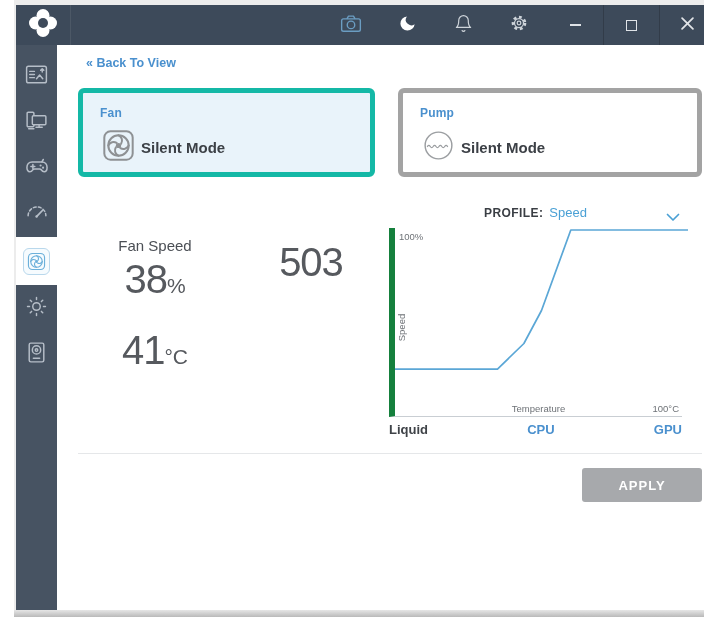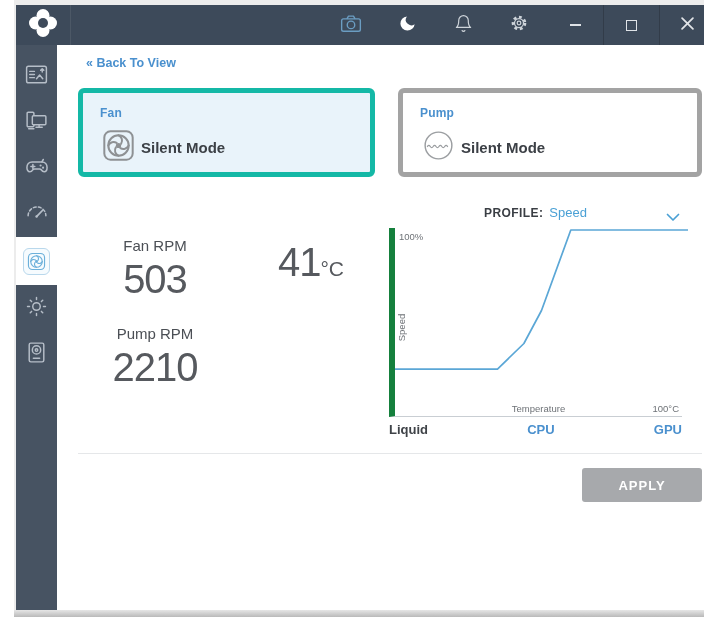--- a/index.html
+++ b/index.html
@@ -235,29 +235,28 @@
             <circle cx="18" cy="18" r="13"></circle>
             <path d="M7.2 19q1.4-2.2 2.8 0t2.8 0t2.8 0t2.8 0t2.8 0t2.8 0t2.8 0" stroke-width="1.2"></path>
           </svg>
         </span>
         <span class="card-mode">Silent Mode</span>
       </div>
     </div>
 
     <div class="stats">
       <div class="stat">
-        <div class="stat-label">Fan RPM</div>
+        <div class="stat-label">Fan Speed</div>
+        <div class="stat-value"><span>38</span><span class="stat-unit">%</span></div>
+      </div>
+      <div class="stat">
         <div class="stat-value"><span>503</span><span class="stat-unit"></span></div>
       </div>
       <div class="stat">
         <div class="stat-value"><span>41</span><span class="stat-unit">°C</span></div>
-      </div>
-      <div class="stat">
-        <div class="stat-label">Pump RPM</div>
-        <div class="stat-value"><span>2210</span><span class="stat-unit"></span></div>
       </div>
     </div>
 
     <div class="chart-panel">
       <div class="profile-row">
         <span class="profile-label">PROFILE:</span><span class="profile-value">Speed</span>
         <span class="profile-chevron">
           <svg width="14" height="9" viewBox="0 0 14 9" fill="none" stroke="#4aa0d5" stroke-width="1.7" stroke-linecap="round" stroke-linejoin="round">
             <polyline points="1.5,1.5 7,7 12.5,1.5"></polyline>
           </svg>

